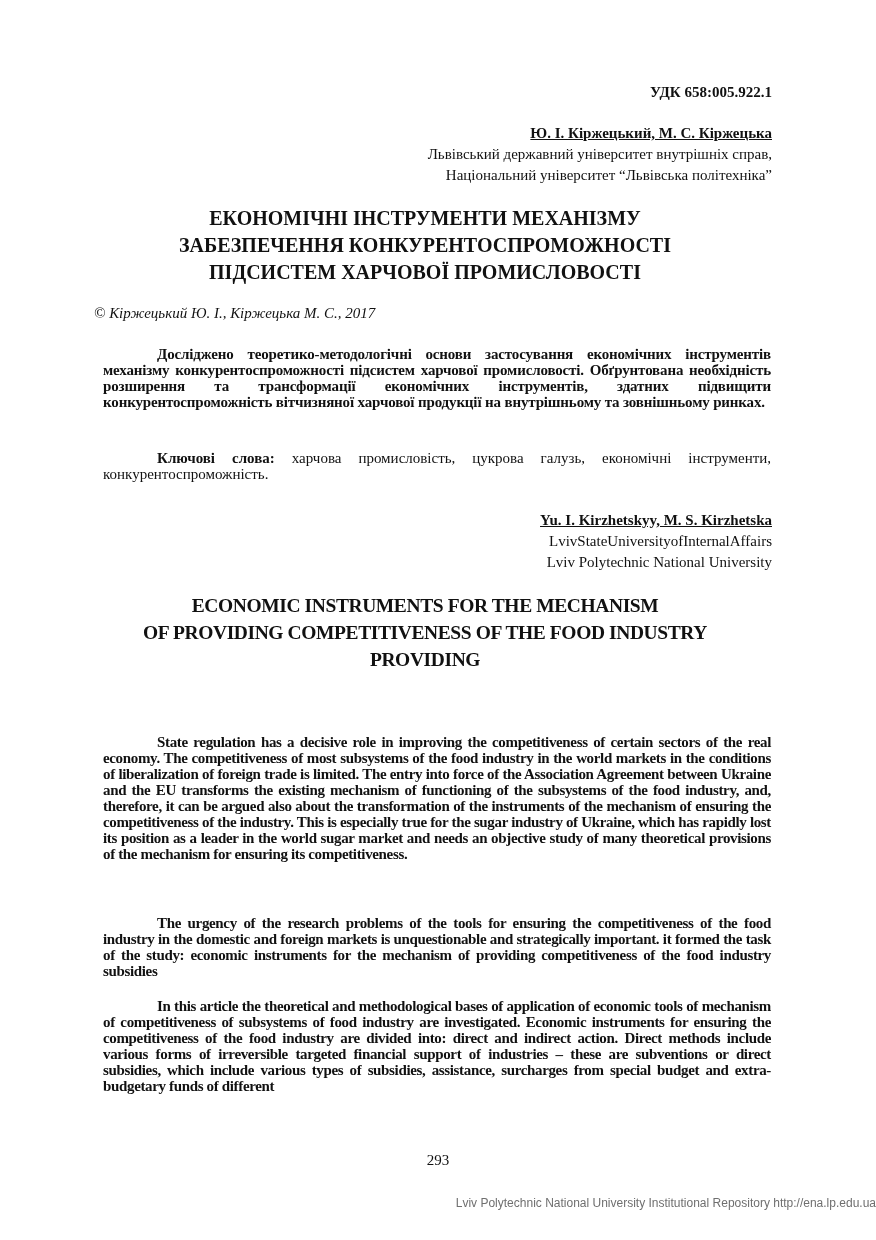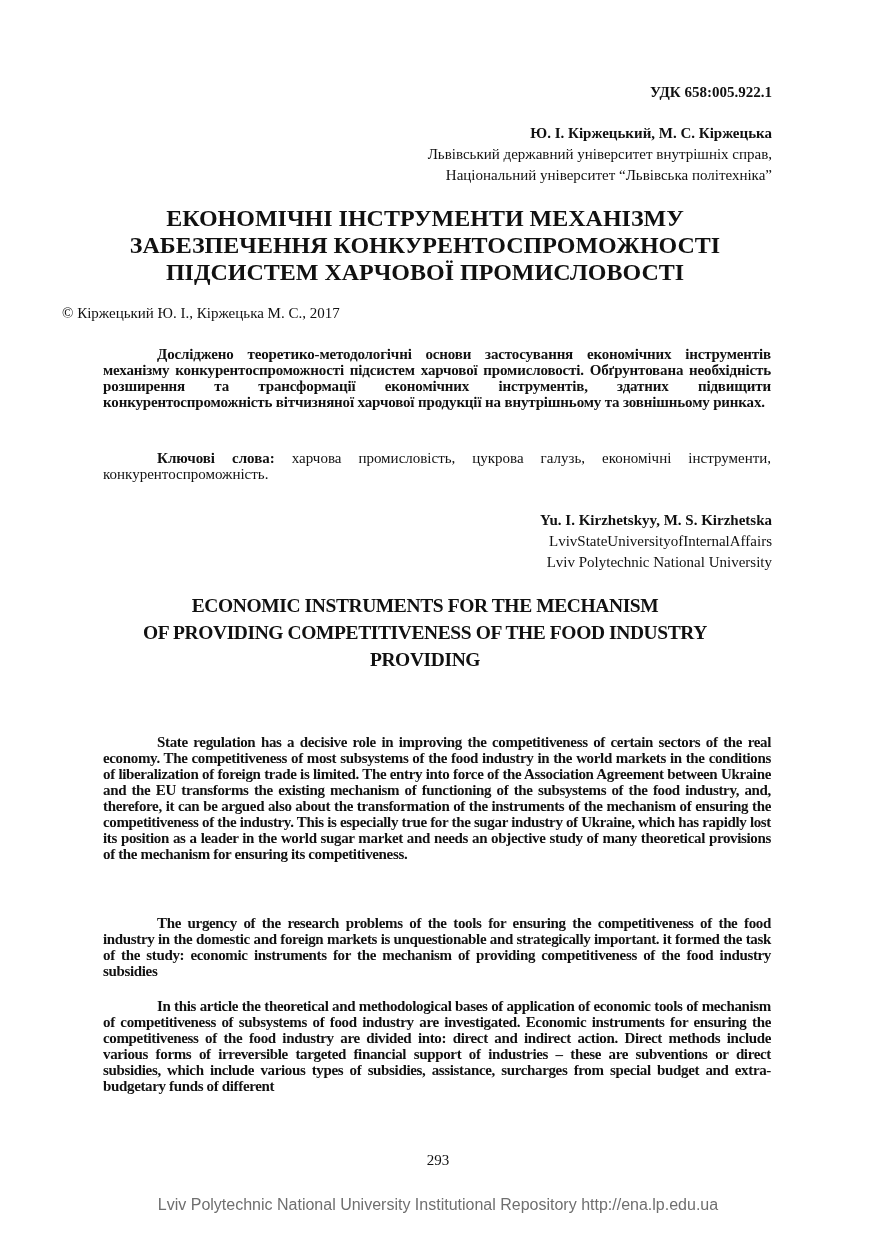--- a/index.html
+++ b/index.html
@@ -33,35 +33,36 @@
     .authors-block {
       position: absolute;
       right: 104px;
       text-align: right;
       font-size: 15px;
       line-height: 21px;
       white-space: nowrap;
     }
     .authors-ua { top: 123px; }
     .authors-en { top: 510px; }
-    .authors-block .names { font-weight: bold; }
+    .authors-block .names { font-weight: bold; text-decoration: underline; }
     .title {
       position: absolute;
       left: 60px;
       width: 730px;
       text-align: center;
       font-weight: bold;
-      font-size: 24px;
+      font-size: 20px;
       line-height: 27px;
     }
     .title-ua { top: 205px; }
     .title-en { top: 592px; font-size: 19.5px; line-height: 27px; letter-spacing: -0.4px; }
     .copyright {
       position: absolute;
-      left: 62px;
+      left: 94px;
+      font-style: italic;
       font-size: 15px;
       white-space: nowrap;
     }
     .copyright-ua { top: 305px; }
     .copyright-en { top: 691px; }
     .para {
       position: absolute;
       left: 103px;
       width: 668px;
       font-size: 15px;
@@ -84,23 +85,23 @@
       width: 876px;
       top: 1152px;
       text-align: center;
       font-size: 15px;
     }
     .repo-footer {
       position: absolute;
       left: 0;
       width: 876px;
       top: 1196px;
-      text-align: center;
+      text-align: right;
       font-family: "Liberation Sans", sans-serif;
-      font-size: 16px;
+      font-size: 12px;
       color: #6f6f6f;
     }
   </style>
 </head>
 <body>
 
 <div class="page">
 
   <div class="udc">УДК 658:005.922.1</div>
 

